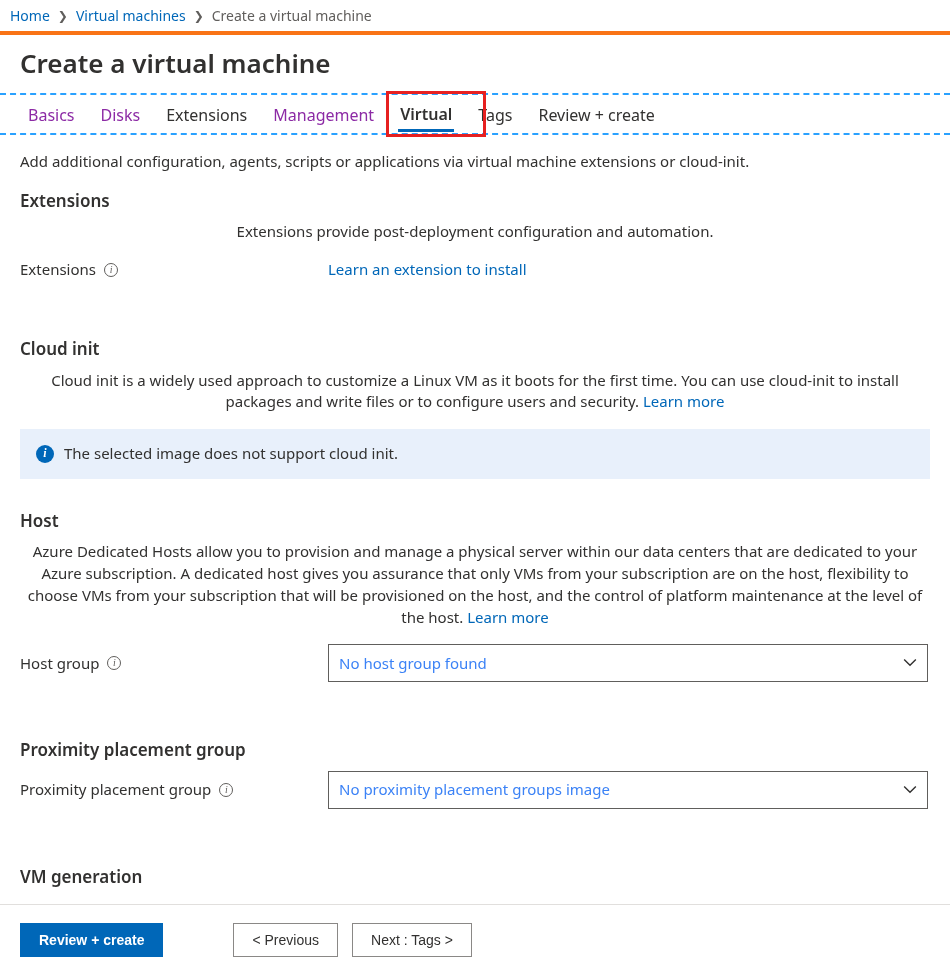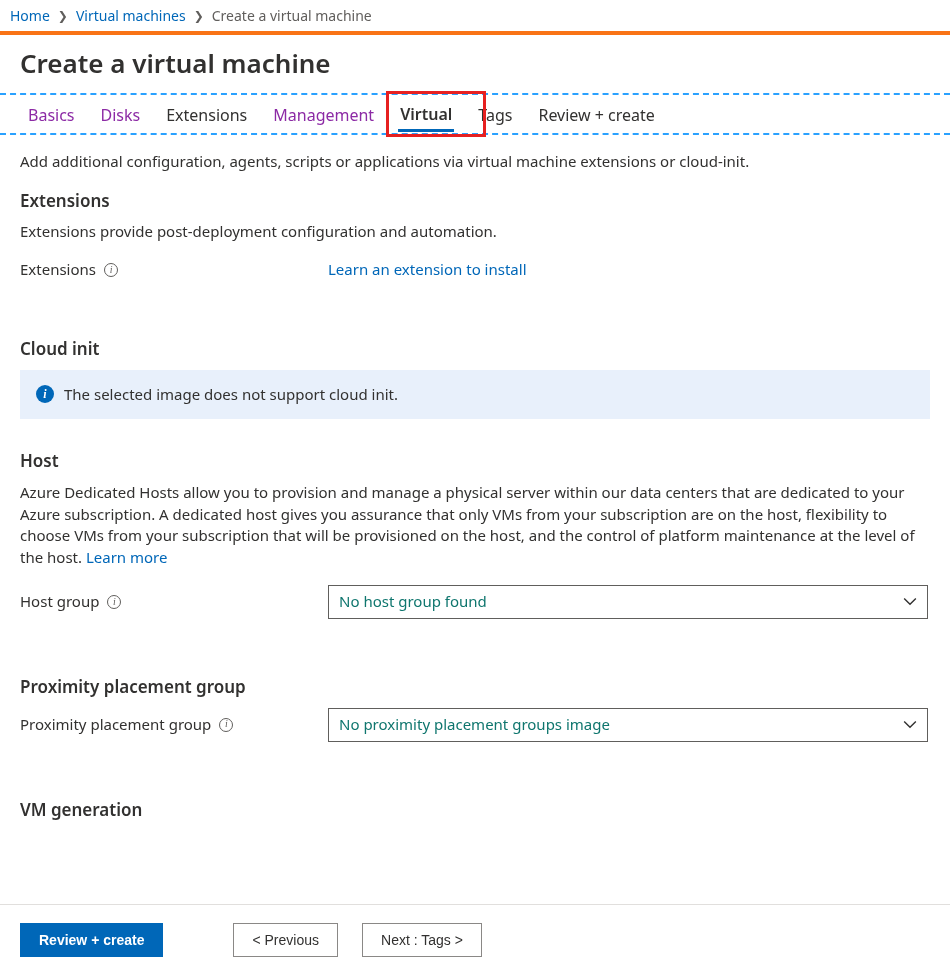--- a/index.html
+++ b/index.html
@@ -19,39 +19,39 @@
     .tabs { display:flex; gap:22px; align-items:center; height:38px; padding:0 20px; font-size:16px; }
     .tab { padding:6px 2px 4px; cursor:pointer; color:#323130; }
     .tab.visited { color:#8c2aa5; }
     .tab.active { font-weight:600; border-bottom:3px solid #0067b8; }
     .tab-highlight { position:absolute; top:-4px; left:386px; width:100px; height:46px; border:3px solid #e62020; pointer-events:none; }
 
     .body { padding: 16px 20px 0; font-size:15px; line-height:1.45; }
     .intro { color:#323130; margin-bottom:16px; }
 
     .section-title { font-size:17px; font-weight:600; margin: 4px 0 8px; }
-    .section-desc { color:#323130; margin-bottom:16px; }
+    .section-desc { color:#323130; margin-bottom:16px;text-align:center; }
 
     .kv-row { display:flex; align-items:center; gap:8px; margin-bottom:28px; }
     .kv-label { width:300px; display:flex; align-items:center; gap:8px; color:#323130; font-size:15px; }
     .info-icon { width:14px; height:14px; border:1px solid #605e5c; border-radius:50%; display:inline-flex; align-items:center; justify-content:center; font-size:10px; font-style:italic; font-family:Georgia, serif; color:#605e5c; }
 
     .callout { display:flex; align-items:center; gap:10px; background:#e8f0fb; padding:14px 16px; margin: 8px 0 30px; }
     .callout .bubble { width:18px; height:18px; border-radius:50%; background:#0067b8; color:#fff; display:flex; align-items:center; justify-content:center; font-weight:700; font-size:12px; font-style:italic; font-family:Georgia, serif; }
 
-    .select-field { flex:1; display:flex; align-items:center; justify-content:space-between; border:1px solid #605e5c; height:34px; padding:12px 10px; color:#0f766e; background:#fff; cursor:default; max-width:600px; }
+    .select-field { flex:1; display:flex; align-items:center; justify-content:space-between; border:1px solid #605e5c; height:34px; padding:18px 10px; color:#3b82f6; background:#fff; cursor:default; max-width:600px; }
     .chevron { width:14px; }
 
     .section-gap { height:24px; }
 
     
     .footer { position:fixed; bottom:0; left:0; width:950px; background:#fff; border-top:1px solid #e1dfdd; padding:18px 20px; display:flex; gap:70px; align-items:center; }
     .btn { height:34px; padding:0 18px; font-size:14px; border:1px solid #8a8886; background:#fff; color:#323130; cursor:pointer; }
     .btn.primary { background:#0067b8; color:#fff; border-color:#0067b8; font-weight:600; }
-    .btn-group { display:flex; gap:24px; }
+    .btn-group { display:flex; gap:14px; }
   </style>
 </head>
 <body>
 
 <div class="crumbs">
   <a href="#">Home</a>
   <span class="sep">❯</span>
   <a href="#">Virtual machines</a>
   <span class="sep">❯</span>
   <span class="final">Create a virtual machine</span>
@@ -82,20 +82,23 @@
       <div class="kv-label">
         <span>Extensions</span>
         <span class="info-icon">i</span>
       </div>
       <a href="#">Learn an extension to install</a>
     </div>
 
     <div class="section-gap"></div>
 
     <div class="section-title">Cloud init</div>
+    <p class="section-desc">
+      <span>Cloud init is a widely used approach to customize a Linux VM as it boots for the first time. You can use cloud-init to install packages and write files or to configure users and security.  </span><a href="#">Learn more</a>
+    </p>
     <div class="callout">
       <span class="bubble">i</span>
       <span>The selected image does not support cloud init.</span>
     </div>
 
     <div class="section-title">Host</div>
     <p class="section-desc">
       <span>Azure Dedicated Hosts allow you to provision and manage a physical server within our data centers that are dedicated to your Azure subscription. A dedicated host gives you assurance that only VMs from your subscription are on the host, flexibility to choose VMs from your subscription that will be provisioned on the host, and the control of platform maintenance at the level of the host.  </span><a href="#">Learn more</a>
     </p>
     <div class="kv-row">

